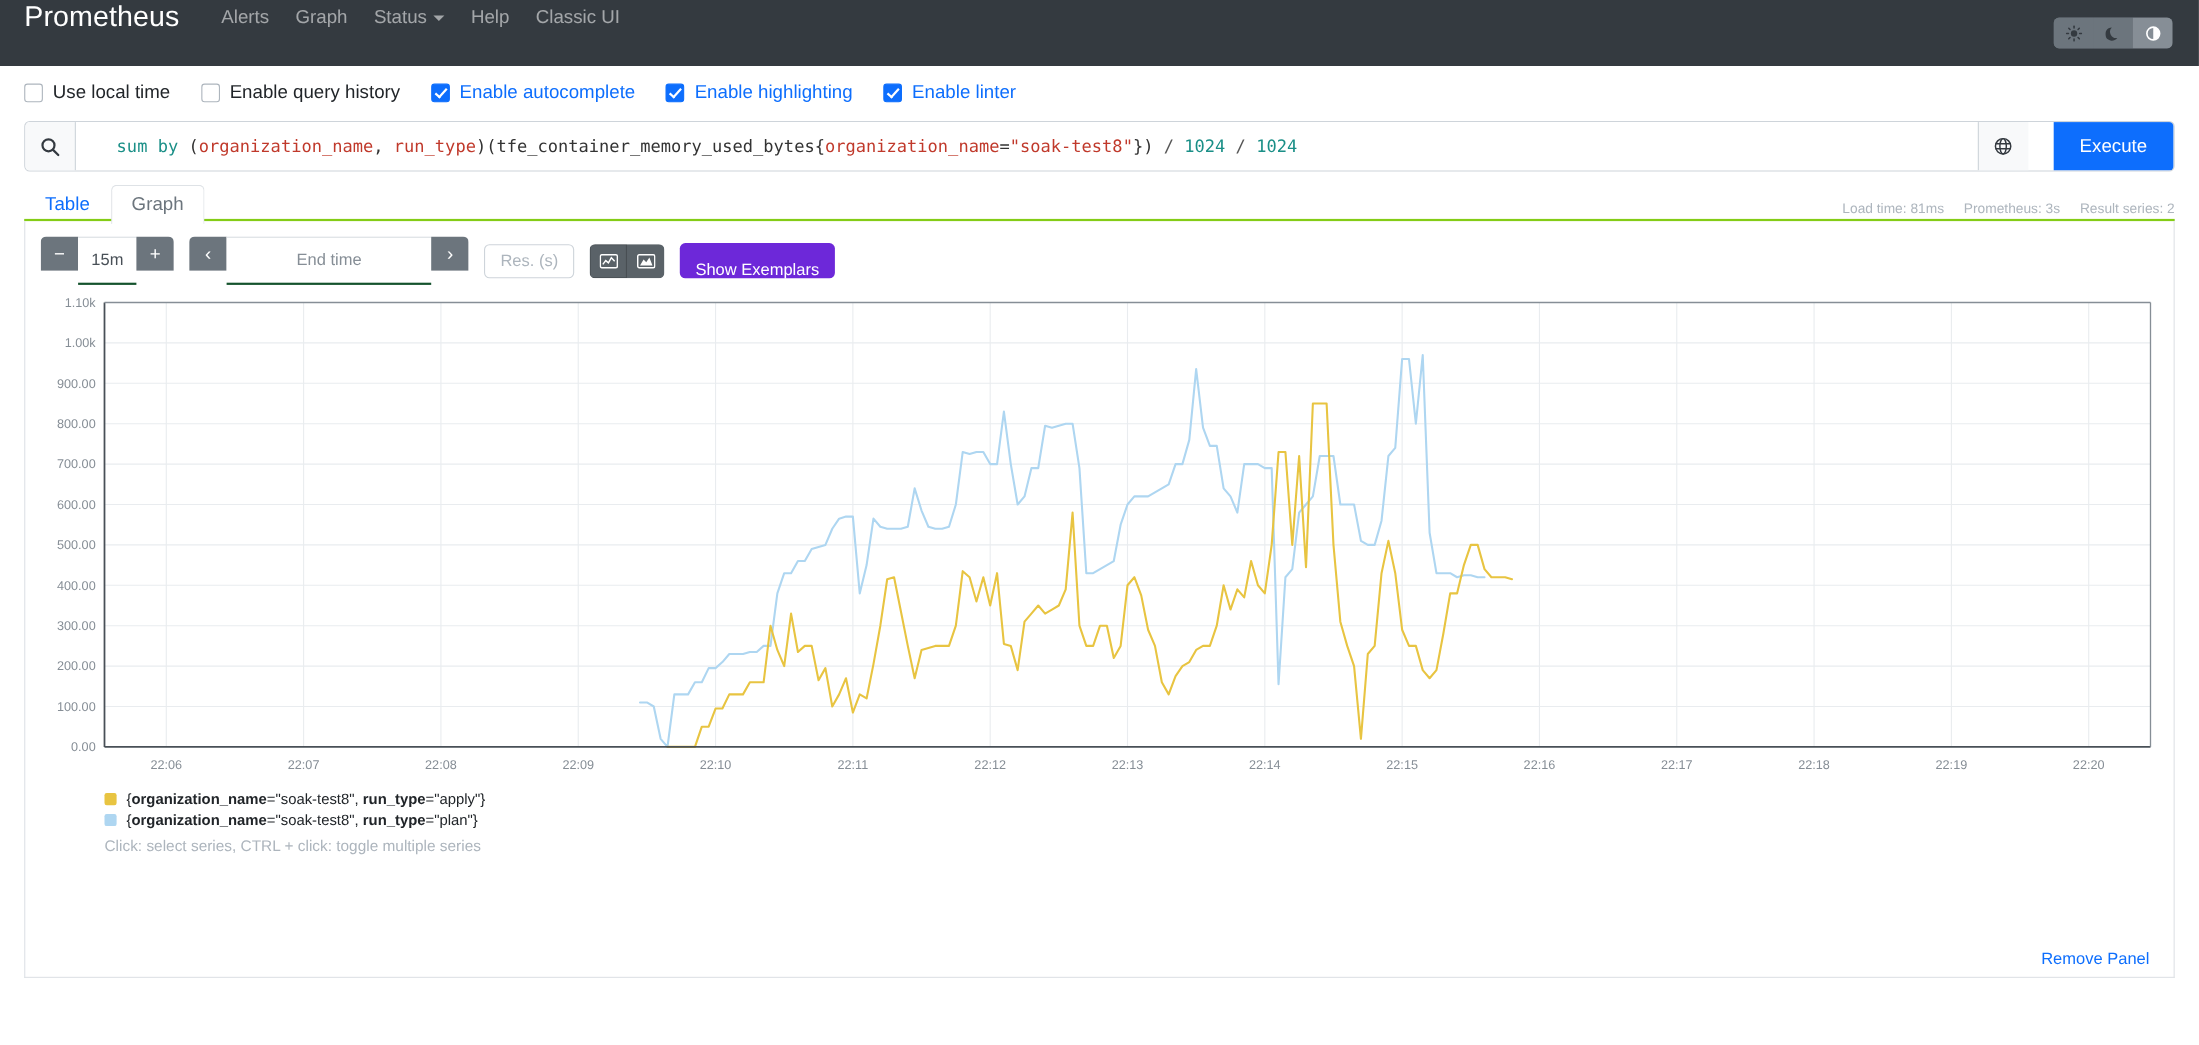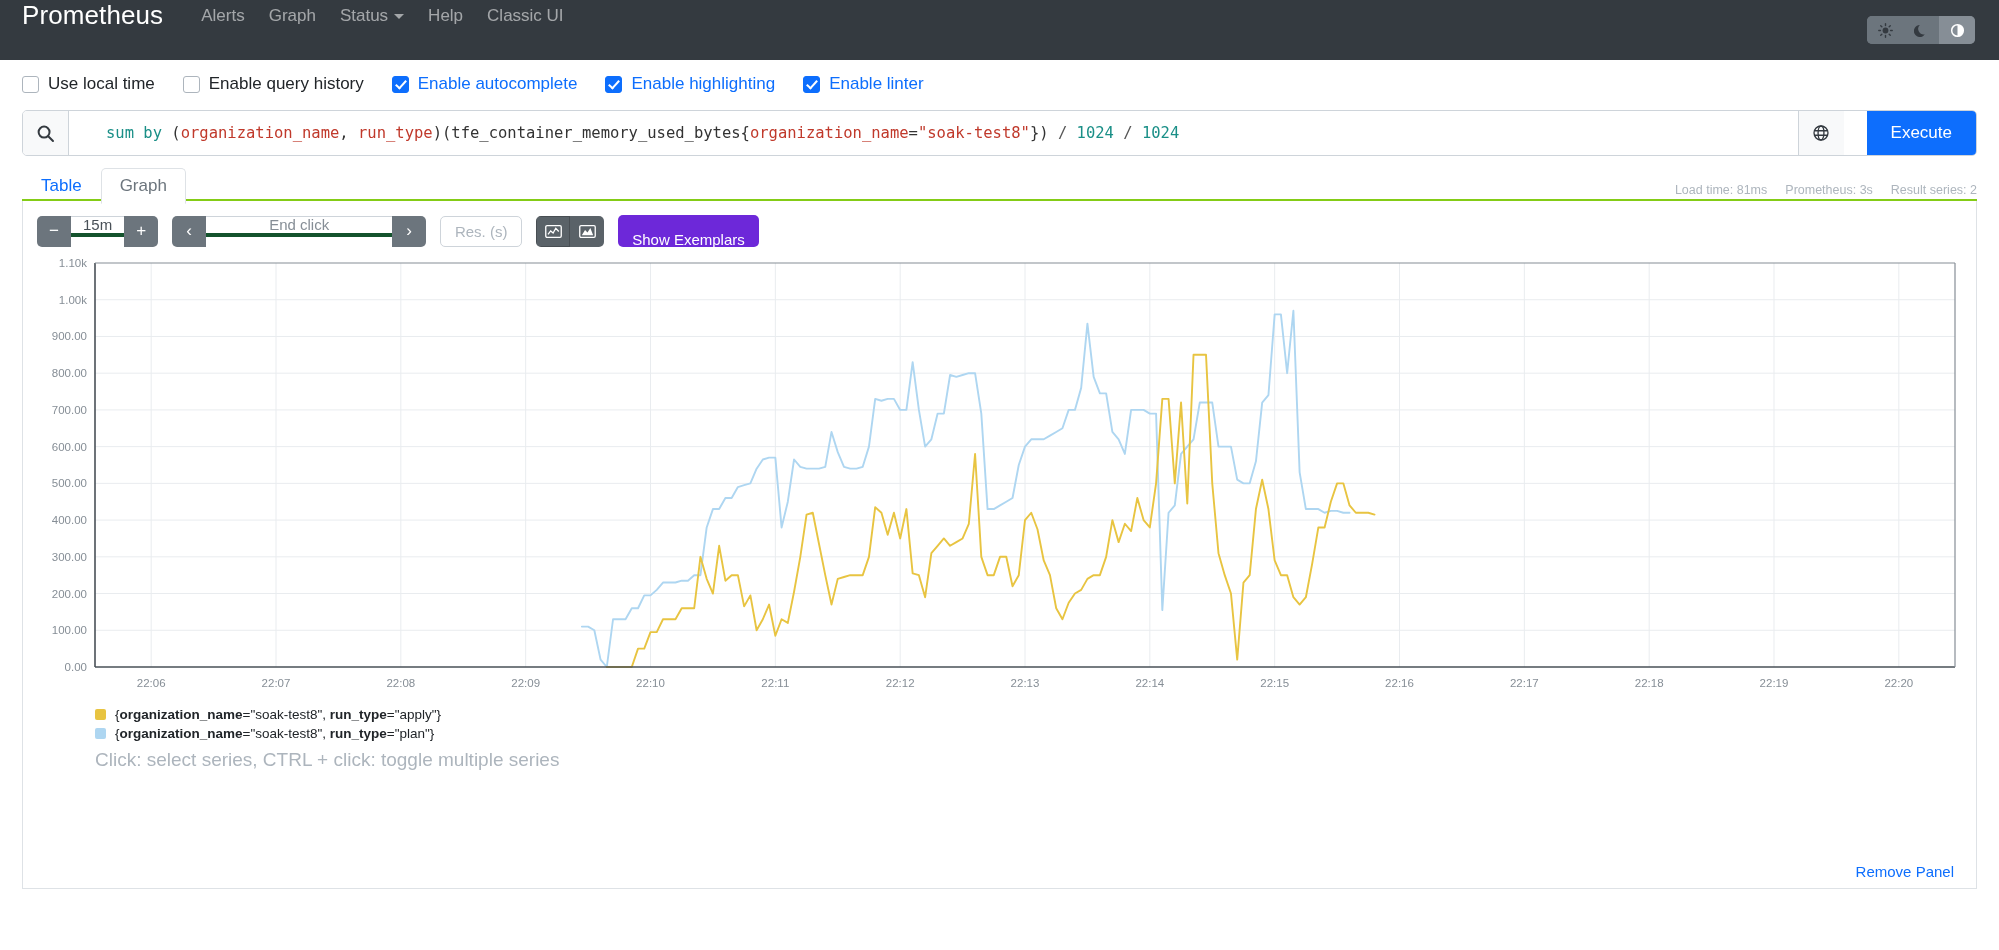--- a/index.html
+++ b/index.html
@@ -215,22 +215,22 @@
     height:31px; min-width:34px;
     display:flex;align-items:center;justify-content:center;
     font-size:17px; cursor:pointer;
     font-family:"Liberation Sans", sans-serif;
   }
   .gbtn.dark { background:#5a6268; }
   .gbtn.sel  { background:#5a6268; box-shadow:inset 0 0 0 1px rgba(0,0,0,.2); }
   .gtxt {
     background:#fff;
     border-top:1px solid #ced4da;
-    border-bottom:4px solid #14532d;
-    height:21px;
+    border-bottom:2px solid #14532d;
+    height:44px;
     display:flex;align-items:center;justify-content:center;
     font-size:15px;
     color:#495057;
     padding:0 12px;
     cursor:text;
   }
   .gtxt.range { min-width:52px; }
   .gtxt.endtime { width:186px; color:#868e96; }
   .res-box {
     height:31px;
@@ -258,21 +258,21 @@
   .legend { margin-top:10px; padding-left:58px; }
   .lrow { display:flex; align-items:center; margin-bottom:4px; cursor:pointer; }
   .swatch {
     width:11px;height:11px;
     border-radius:2px;
     margin-right:9px;
     flex:none;
   }
   .lbl { font-size:13.5px; color:#212529; white-space:nowrap; }
   .lbl b { font-weight:700; }
-  .hint { margin-top:8px; font-size:19px; color:#adb5bd; }
+  .hint { margin-top:8px; font-size:14px; color:#adb5bd; }
 
   .remove {
     position:absolute;
     right:22px; bottom:8px;
     color:#0d6efd;
     font-size:15px;
     cursor:pointer;
     text-decoration:none;
   }
 </style>
@@ -373,21 +373,21 @@
 
   <div class="ctrls">
     <div class="grp">
       <button class="gbtn">−</button>
       <div class="gtxt range">15m</div>
       <button class="gbtn">+</button>
     </div>
 
     <div class="grp">
       <button class="gbtn">‹</button>
-      <div class="gtxt endtime">End click</div>
+      <div class="gtxt endtime">End time</div>
       <button class="gbtn">›</button>
     </div>
 
     <div class="res-box">Res. (s)</div>
 
     <div class="grp">
       <button class="gbtn sel">
         <svg width="17" height="15" viewBox="0 0 18 14" fill="none" stroke="#fff" stroke-width="1.4">
             <rect x="0.8" y="0.8" width="16.4" height="12.4" rx="1.4"></rect>
             <polyline points="3.2,10 6,6.4 8.6,8.6 11.4,3.6 14.6,7"></polyline>

